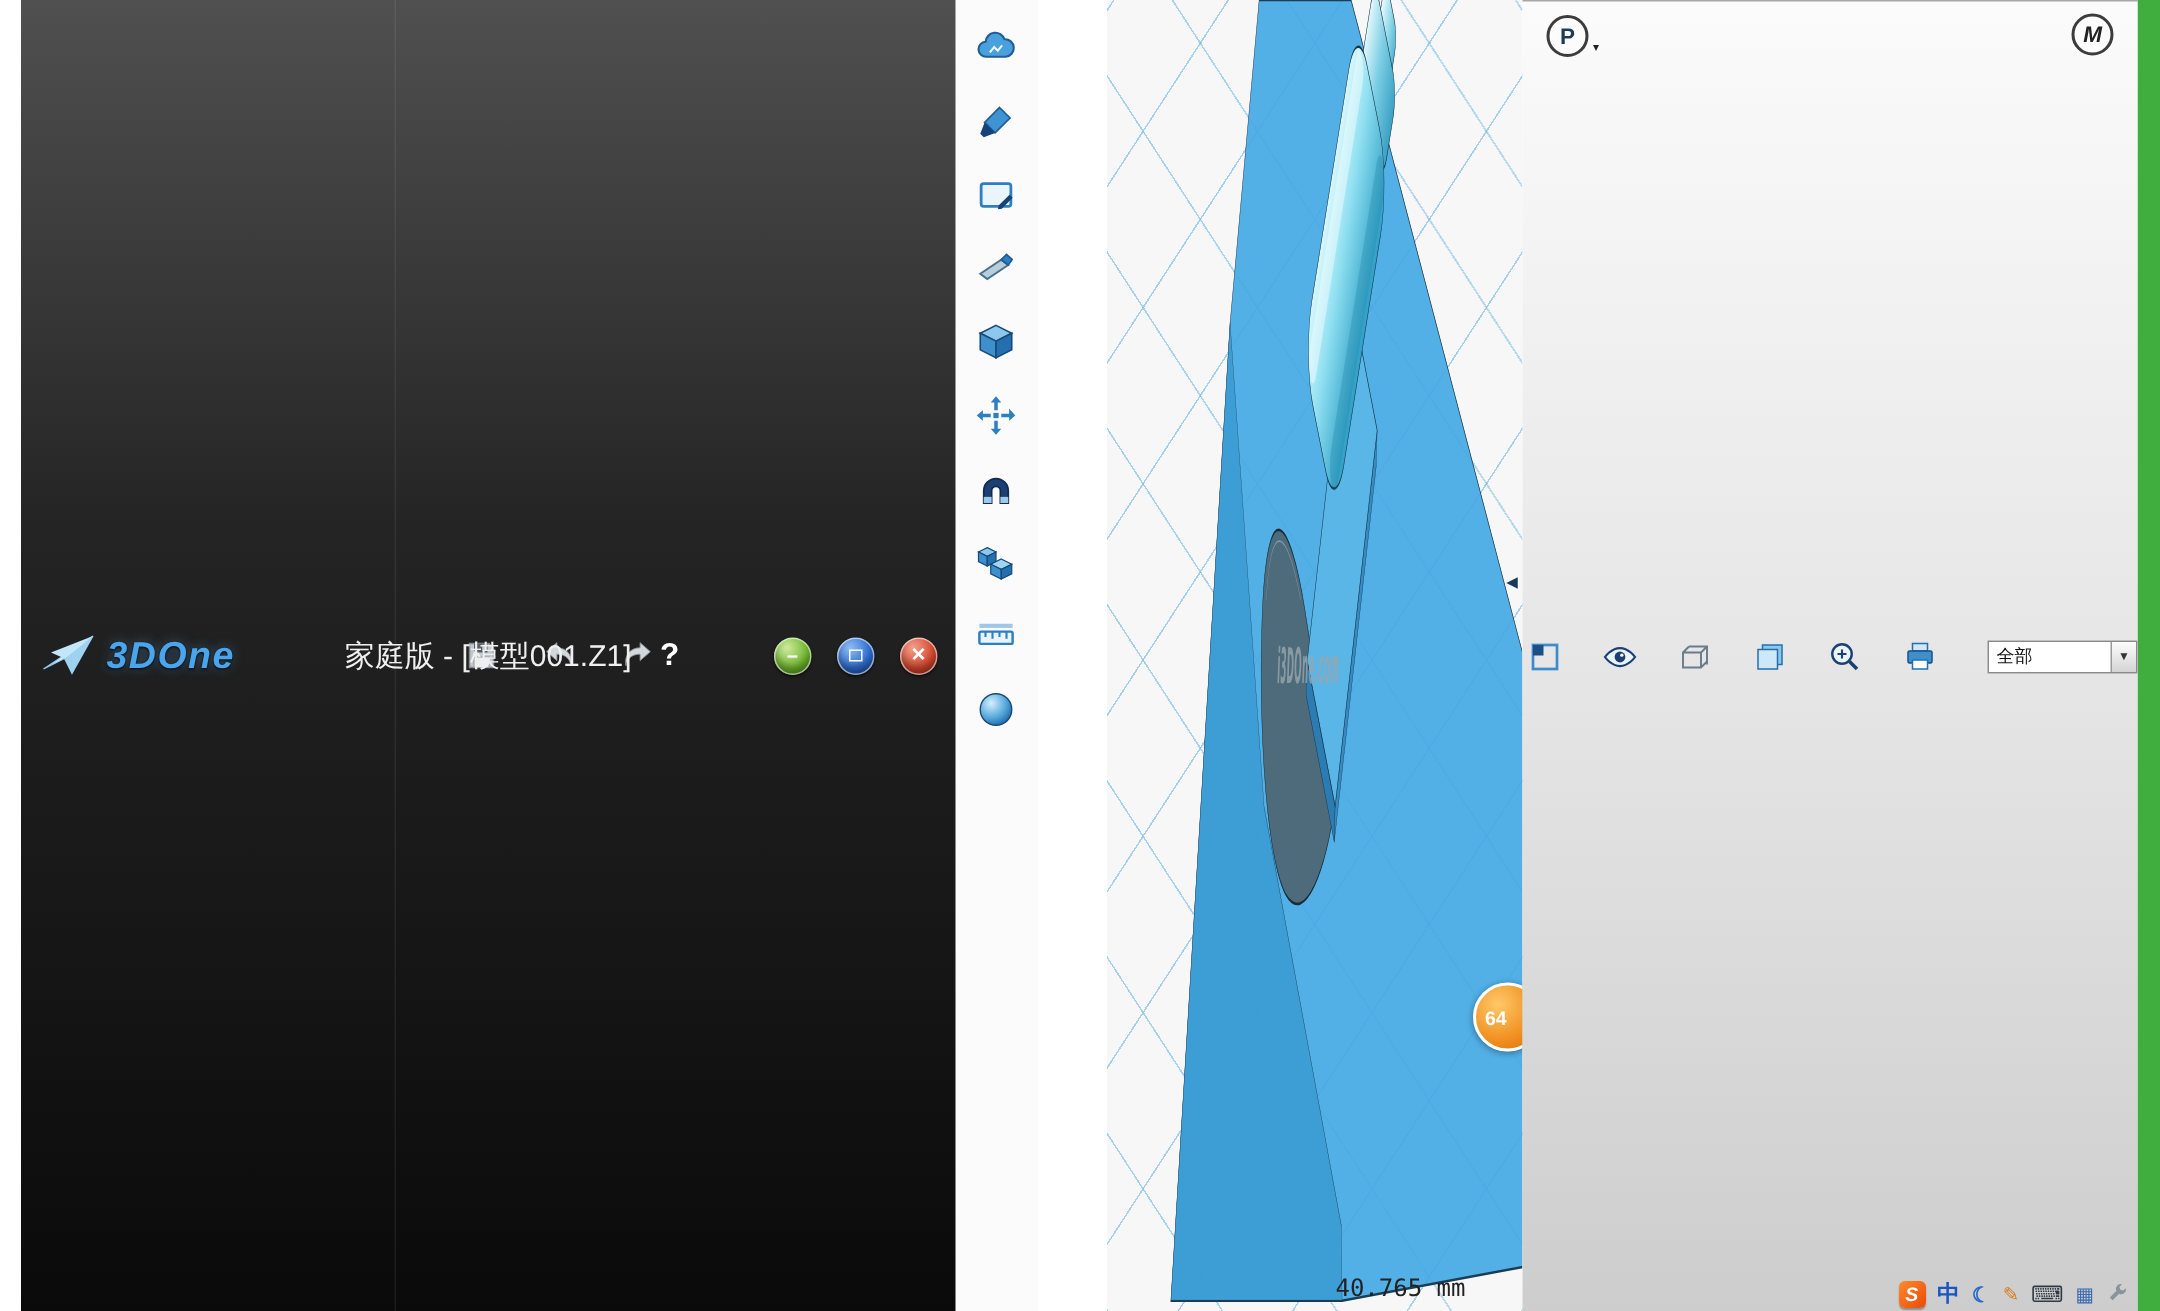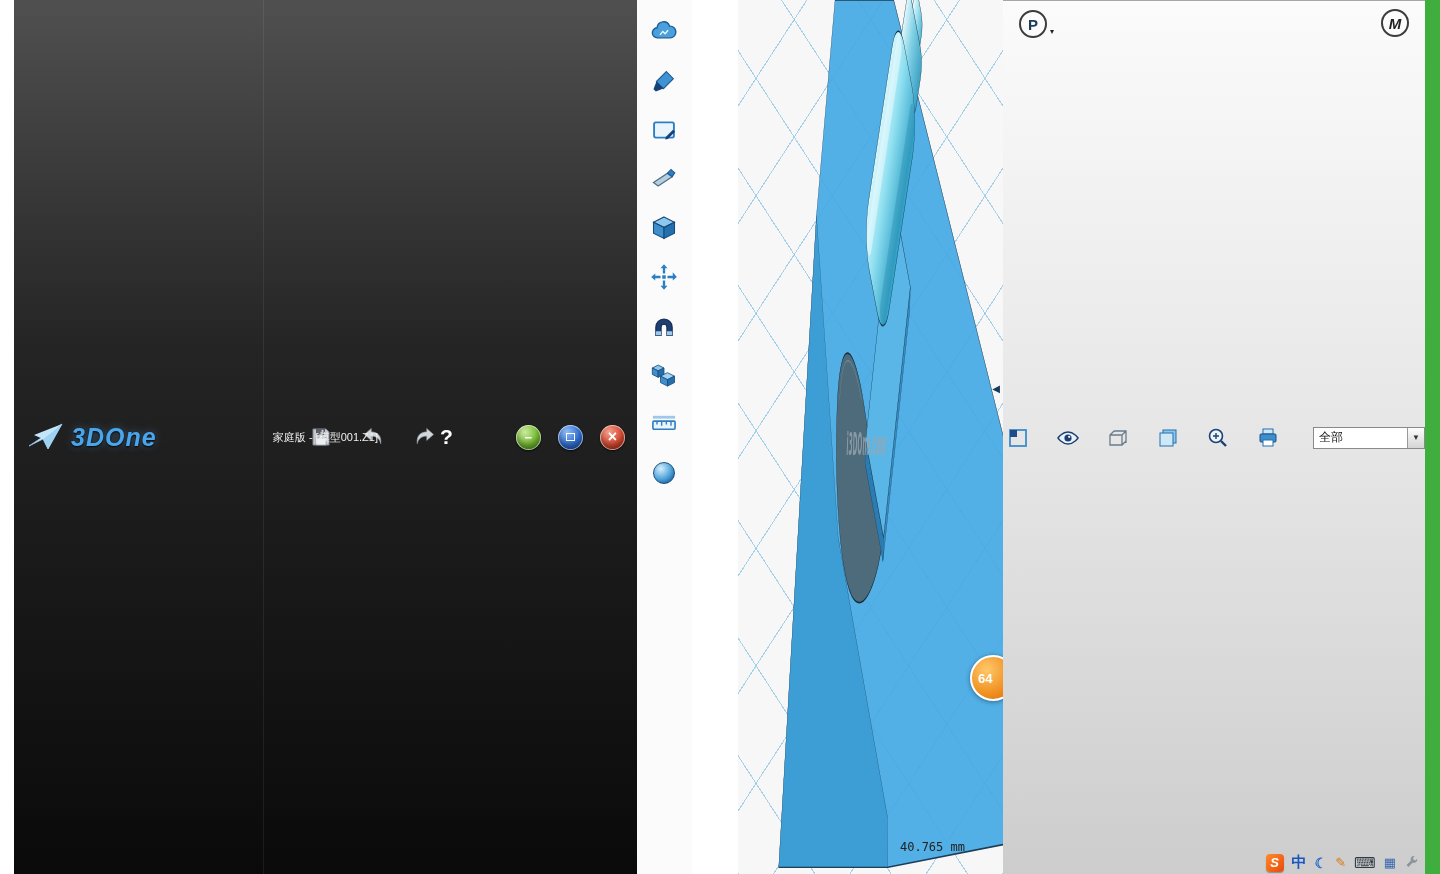--- a/index.html
+++ b/index.html
@@ -8,21 +8,21 @@
 
   
   .titlebar { flex:0 0 44px; background:linear-gradient(#505050,#242424 40%,#0a0a0a); display:flex; align-items:center; position:relative; }
   .logo { display:flex; align-items:center; gap:7px; padding:0 14px; width:250px; border-right:1px solid rgba(255,255,255,.07); height:100%; }
   .logo svg { width:36px; height:30px; }
   .logo-text { font-size:25px; font-weight:bold; font-style:italic; letter-spacing:1px; color:#4aa6ec;
                text-shadow:0 1px 2px rgba(0,0,0,.9), 0 0 8px rgba(100,180,250,.4); }
   .tb-actions { display:flex; align-items:center; gap:22px; margin-left:42px; }
   .tb-btn { width:30px; height:30px; display:flex; align-items:center; justify-content:center; cursor:default; }
   .tb-btn svg { width:24px; height:24px; }
-  .tb-title { position:absolute; left:50%; transform:translateX(-50%); color:#efefef; font-size:11px; white-space:nowrap; }
+  .tb-title { position:absolute; left:50%; transform:translateX(-50%); color:#efefef; font-size:20px; white-space:nowrap; }
   .tb-right { margin-left:auto; display:flex; align-items:center; padding-right:12px; }
   .help { color:#fff; font-weight:bold; font-size:21px; margin-right:46px; }
   .winbtn { width:25px; height:25px; border-radius:50%; display:flex; align-items:center; justify-content:center;
             color:#fff; font-weight:bold; font-size:13px; margin-left:17px;
             box-shadow:inset 0 0 0 1px rgba(255,255,255,.55), inset 0 -5px 6px rgba(0,0,0,.35), 0 1px 2px rgba(0,0,0,.7); }
   .winbtn.min { background:radial-gradient(circle at 35% 28%,#cdea9e,#74ba32 55%,#4a8d1a); }
   .winbtn.max { background:radial-gradient(circle at 35% 28%,#90bcf4,#2f6fd2 55%,#1a4aa0); }
   .winbtn.close { background:radial-gradient(circle at 35% 28%,#f2a violet,#f0a violet); }
   .winbtn.close { background:radial-gradient(circle at 35% 28%,#f2a08c,#d84a32 55%,#a02818); font-size:16px; }
   .restore-glyph { width:9px; height:8px; border:1.6px solid #fff; display:inline-block; background:transparent; }
@@ -31,39 +31,39 @@
   .main { flex:1 1 auto; display:flex; min-height:0;gap:46px; }
   .sidebar { flex:0 0 55px; background:#fbfbfb; display:flex; flex-direction:column; align-items:center; padding-top:12px; gap:9px; }
   .tool { width:40px; height:40px; display:flex; align-items:center; justify-content:center; border-radius:4px; }
   .tool svg { width:28px; height:28px; }
 
   .viewport { flex:1 1 auto; position:relative; overflow:hidden; background-color:#f7f7f7;
     background-image:
       repeating-linear-gradient(57deg,  rgba(112,182,226,.60) 0 1px, transparent 1px 64px),
       repeating-linear-gradient(-57deg, rgba(112,182,226,.60) 0 1px, transparent 1px 64px); }
   .scene { position:absolute; inset:0; width:100%; height:100%; display:block; }
-  .measure { position:absolute; right:38px; bottom:20px; font-family:"DejaVu Sans Mono", monospace; font-size:12px; color:#222; }
+  .measure { position:absolute; right:38px; bottom:6px; font-family:"DejaVu Sans Mono", monospace; font-size:16px; color:#222; }
   .collapse { position:absolute; right:0; top:374px; width:14px; height:28px; display:flex; align-items:center; justify-content:center;
               color:#16395c; font-size:10px; }
   .badge { position:absolute; right:-13px; top:655px; width:46px; height:46px; border-radius:50%;
            background:radial-gradient(circle at 35% 30%,#ffc86a,#f09020 60%,#d86c08); border:2px solid #fff;
            box-shadow:0 1px 5px rgba(0,0,0,.4); color:#fff; font-weight:bold; font-size:13px;
            display:flex; align-items:center; padding-left:6px; }
 
   
   .bottom-toolbar { flex:0 0 50px; background:linear-gradient(#fbfbfb,#e4e4e4 55%,#cdcdcd); border-top:1px solid #a6a6a6;
                     position:relative; display:flex; align-items:center; justify-content:center; }
   .p-wrap { position:absolute; left:16px; top:9px; display:flex; align-items:flex-end; gap:3px; }
   .round-btn { width:28px; height:28px; border:2px solid #3c3c3c; border-radius:50%; display:flex; align-items:center; justify-content:center;
                font-weight:bold; font-size:15px; color:#1d3a58; background:rgba(255,255,255,.4); }
   .p-caret { font-size:8px; color:#222; padding-bottom:2px; }
   .center-tools { display:flex; align-items:center; gap:20px; }
   .ct-btn { width:30px; height:30px; display:flex; align-items:center; justify-content:center; }
   .ct-btn svg { width:24px; height:24px; }
-  .combo { display:flex; width:112px; height:22px; border:1px solid #8a8a8a; background:#fff; align-items:center; margin-left:10px; }
+  .combo { display:flex; width:100px; height:22px; border:1px solid #8a8a8a; background:#fff; align-items:center; margin-left:10px; }
   .combo-value { flex:1; font-size:12px; padding-left:5px; color:#111; }
   .combo-caret { width:17px; height:100%; background:linear-gradient(#fdfdfd,#d4d4d4); border-left:1px solid #9a9a9a;
                  display:flex; align-items:center; justify-content:center; font-size:8px; color:#333; }
   .m-btn { position:absolute; right:16px; top:8px; font-style:italic; color:#222; }
 
   
   .ime { position:absolute; right:6px; bottom:2px; display:flex; align-items:center; gap:8px; z-index:5; }
   .ime-item { display:flex; align-items:center; justify-content:center; }
   .sogou { width:18px; height:18px; border-radius:4px; background:linear-gradient(135deg,#ff8a2a,#e84a0a);
            color:#fff; font-weight:bold; font-style:italic; font-size:13px; box-shadow:0 1px 1px rgba(0,0,0,.3); }

